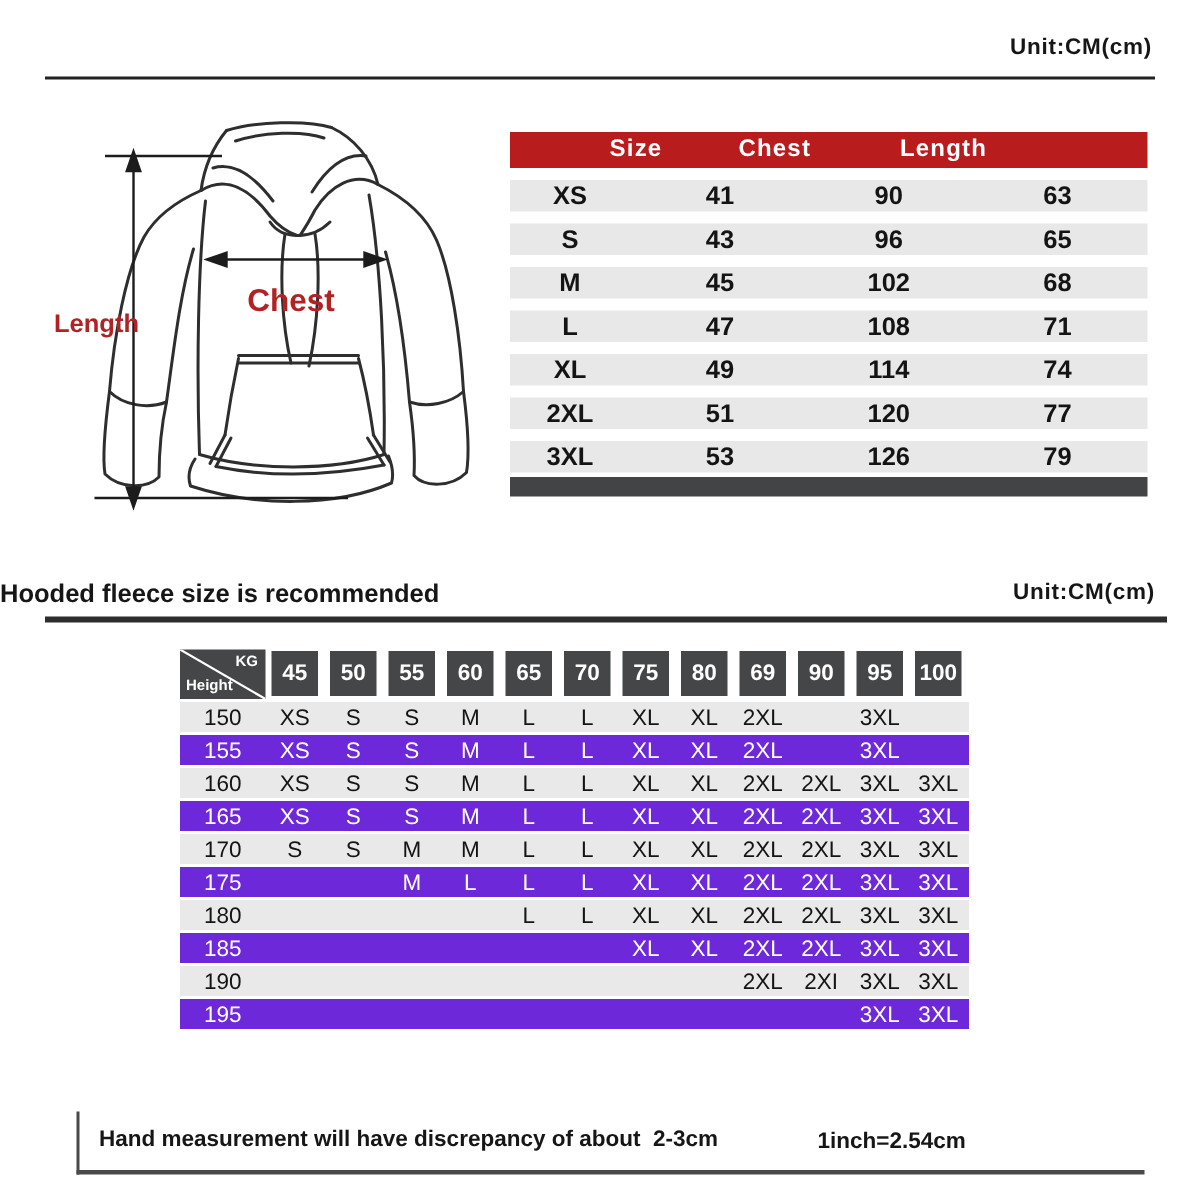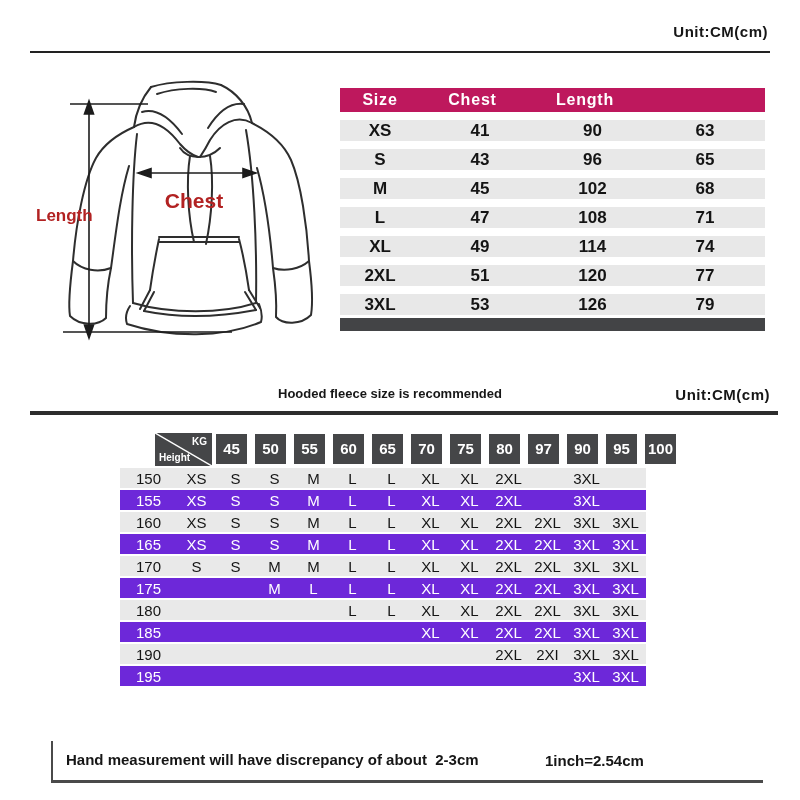--- a/index.html
+++ b/index.html
@@ -14,37 +14,37 @@
 
   
   .diagram{position:absolute;left:30px;top:56px;width:310px;height:300px;}
   .diagram svg{position:absolute;left:0;top:0;}
   .length-label{position:absolute;left:6px;top:150px;font-size:17px;font-weight:bold;color:#b22222;}
   .chest-label{position:absolute;left:132px;top:133px;width:64px;text-align:center;
                font-size:21px;font-weight:bold;color:#b22222;}
 
   
   .size-table{position:absolute;left:340px;top:88px;width:425px;}
-  .s-header{display:flex;height:24px;background:#be185d;color:#fff;align-items:center;}
+  .s-header{display:flex;height:24px;background:#b91c1c;color:#fff;align-items:center;padding-left:44px;}
   .s-cell{text-align:center;font-weight:bold;}
   .c0{width:80px}.c1{width:120px}.c2{width:105px}.c3{width:120px}
   .s-header .s-cell{font-size:16px;letter-spacing:.8px;}
   .s-row{display:flex;height:21px;margin-top:8px;background:#e8e8e8;align-items:center;
          font-size:17px;color:#141414;}
   .s-footer{height:13px;margin-top:3px;background:#434446;}
 
   
-  .mid-title{position:absolute;top:386px;left:0;width:780px;text-align:center;
-             font-size:13px;font-weight:bold;}
+  .mid-title{position:absolute;top:386px;left:0;width:780px;text-align:left;
+             font-size:17px;font-weight:bold;}
   .mid-unit{position:absolute;top:386px;right:30px;font-size:15px;font-weight:bold;letter-spacing:.5px;}
   .mid-rule{position:absolute;top:411px;left:30px;width:748px;height:4px;background:#2d2d2d;}
 
   
   .matrix{position:absolute;left:120px;top:433px;width:526px;}
-  .m-header{display:flex;height:33px;margin-left:35px;}
+  .m-header{display:flex;height:33px;}
   .corner{position:relative;width:57px;height:33px;background:#454648;color:#fff;flex:none;}
   .corner svg{position:absolute;left:0;top:0;}
   .corner .kg{position:absolute;top:3px;right:5px;font-size:10px;font-weight:bold;}
   .corner .hgt{position:absolute;bottom:3px;left:4px;font-size:10px;font-weight:bold;}
   .kg-box{flex:none;width:31px;height:30px;margin:1px 4px;background:#454648;color:#fff;
           font-size:15px;font-weight:bold;text-align:center;line-height:30px;}
   .m-row{display:flex;height:20px;margin-top:2px;align-items:center;font-weight:normal;font-size:15px;}
   .m-row.light{background:#e9e9e9;color:#141414;}
   .m-row.dark{background:#6d28d9;color:#ffffff;}
   .m-label{flex:none;width:57px;text-align:center;}
@@ -193,21 +193,21 @@
         <span class="hgt">Height</span>
       </div>
     <div class="kg-box">45</div>
         <div class="kg-box">50</div>
         <div class="kg-box">55</div>
         <div class="kg-box">60</div>
         <div class="kg-box">65</div>
         <div class="kg-box">70</div>
         <div class="kg-box">75</div>
         <div class="kg-box">80</div>
-        <div class="kg-box">97</div>
+        <div class="kg-box">69</div>
         <div class="kg-box">90</div>
         <div class="kg-box">95</div>
         <div class="kg-box">100</div>
       </div>
     <div>
         <div class="m-row light">
           <div class="m-label">150</div>
           <div class="m-cell">XS</div>
           <div class="m-cell">S</div>
           <div class="m-cell">S</div>

